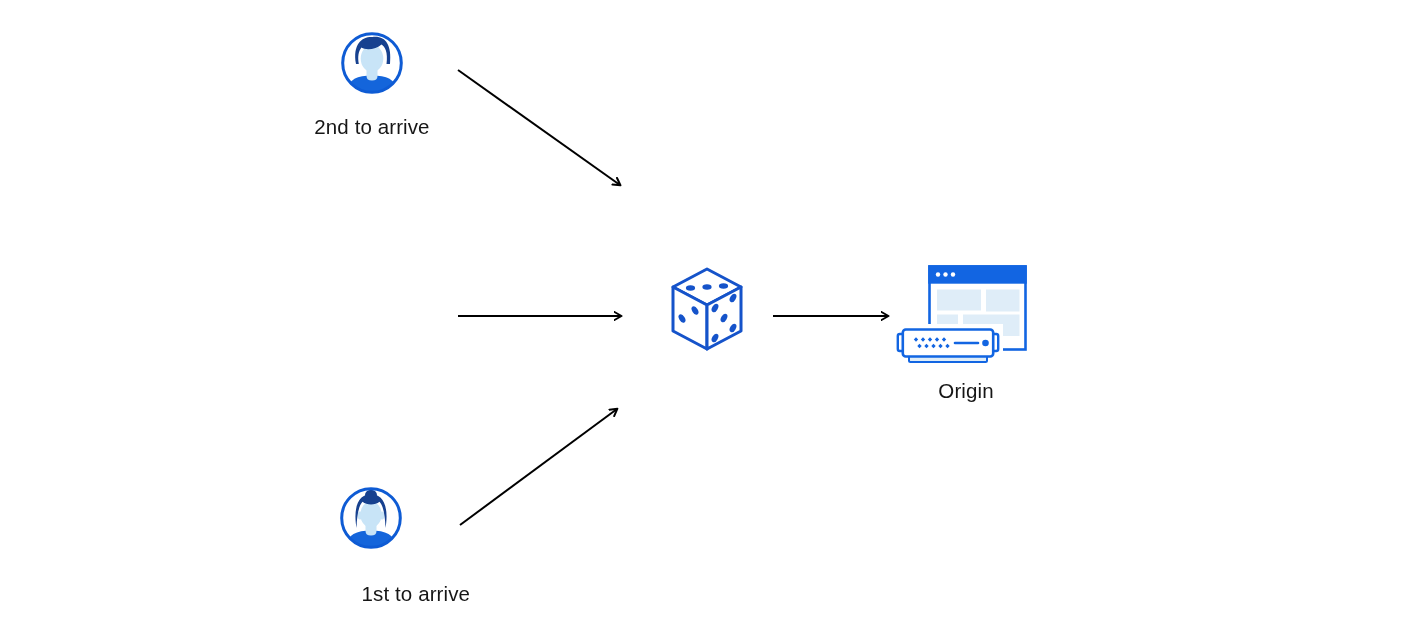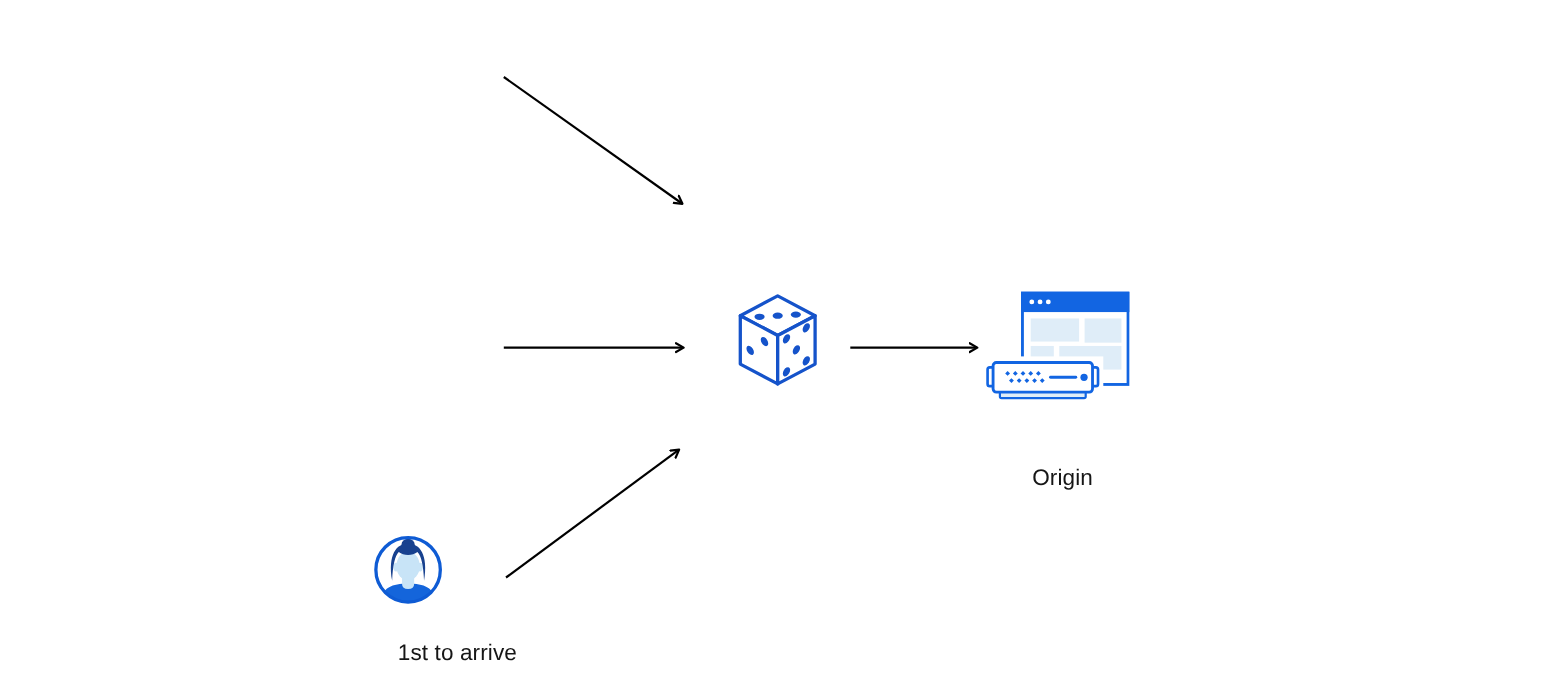--- a/index.html
+++ b/index.html
@@ -46,20 +46,40 @@
       <marker id="arrowhead" markerWidth="12" markerHeight="12" refX="7.5" refY="5" orient="auto" markerUnits="userSpaceOnUse">
         <path d="M1,1 L8,5 L1,9" fill="none" stroke="#000000" stroke-width="2" stroke-linecap="round" stroke-linejoin="round"></path>
       </marker>
     </defs>
     <line x1="458" y1="70" x2="620" y2="185" stroke="#000000" stroke-width="2" marker-end="url(#arrowhead)"></line>
     <line x1="458" y1="316" x2="621" y2="316" stroke="#000000" stroke-width="2" marker-end="url(#arrowhead)"></line>
     <line x1="460" y1="525" x2="617" y2="409" stroke="#000000" stroke-width="2" marker-end="url(#arrowhead)"></line>
     <line x1="773" y1="316" x2="888" y2="316" stroke="#000000" stroke-width="2" marker-end="url(#arrowhead)"></line>
   </svg>
 
+  <div class="node" style="left:340px; top:31px;">
+    <svg width="64" height="64" viewBox="0 0 64 64">
+      <defs>
+          <clipPath id="ca1">
+            <circle cx="32" cy="32" r="29"></circle>
+          </clipPath>
+        </defs>
+      <circle cx="32" cy="32" r="29" fill="#ffffff"></circle>
+      <g clip-path="url(#ca1)">
+        <path d="M6,64 C7,48.5 16.5,44.5 32,44.5 C47.5,44.5 57,48.5 58,64 Z" fill="#1465DB"></path>
+        <path d="M26.5,33 L37.5,33 L37.5,45 Q37.5,49.5 32,49.5 Q26.5,49.5 26.5,45 Z" fill="#C8E4F7"></path>
+        <ellipse cx="32" cy="27.5" rx="11.3" ry="13.6" fill="#C8E4F7"></ellipse>
+        <path d="M16,33 C12.5,13 22,5.5 32.5,6 C45,4.5 52,13 50,33
+                 L46.5,33 C48,21 45,15.5 41.5,13.5 C36.5,18.5 25.5,19.5 21.5,16.5
+                 C18.5,20 17.5,25.5 18.8,33 Z" fill="#17418F"></path>
+      </g>
+      <circle cx="32" cy="32" r="29.3" fill="none" stroke="#0E5BD4" stroke-width="3"></circle>
+    </svg>
+    <div class="node-label" style="left:-68px; top:84px;">2nd to arrive</div>
+  </div>
 
 
   <div class="node" style="left:339px; top:486px;">
     <svg width="64" height="64" viewBox="0 0 64 64">
       <defs>
           <clipPath id="ca3">
             <circle cx="32" cy="32" r="29"></circle>
           </clipPath>
         </defs>
       <circle cx="32" cy="32" r="29" fill="#ffffff"></circle>
@@ -137,16 +157,16 @@
         <path d="M49,74.3 l2.2,2.2 -2.2,2.2 -2.2,-2.2 Z"></path>
         <path d="M24.5,80.8 l2.2,2.2 -2.2,2.2 -2.2,-2.2 Z"></path>
         <path d="M31.5,80.8 l2.2,2.2 -2.2,2.2 -2.2,-2.2 Z"></path>
         <path d="M38.5,80.8 l2.2,2.2 -2.2,2.2 -2.2,-2.2 Z"></path>
         <path d="M45.5,80.8 l2.2,2.2 -2.2,2.2 -2.2,-2.2 Z"></path>
         <path d="M52.5,80.8 l2.2,2.2 -2.2,2.2 -2.2,-2.2 Z"></path>
       </g>
       <line x1="60" y1="80" x2="83" y2="80" stroke="#1265E2" stroke-width="2.6" stroke-linecap="round"></line>
       <circle cx="90.5" cy="80" r="3.3" fill="#1265E2"></circle>
     </svg>
-    <div class="node-label" style="left:-29px; top:116px;margin-top:44px;">Origin</div>
+    <div class="node-label" style="left:-29px; top:116px;">Origin</div>
   </div>
 
 </div>
 
 </body></html>

